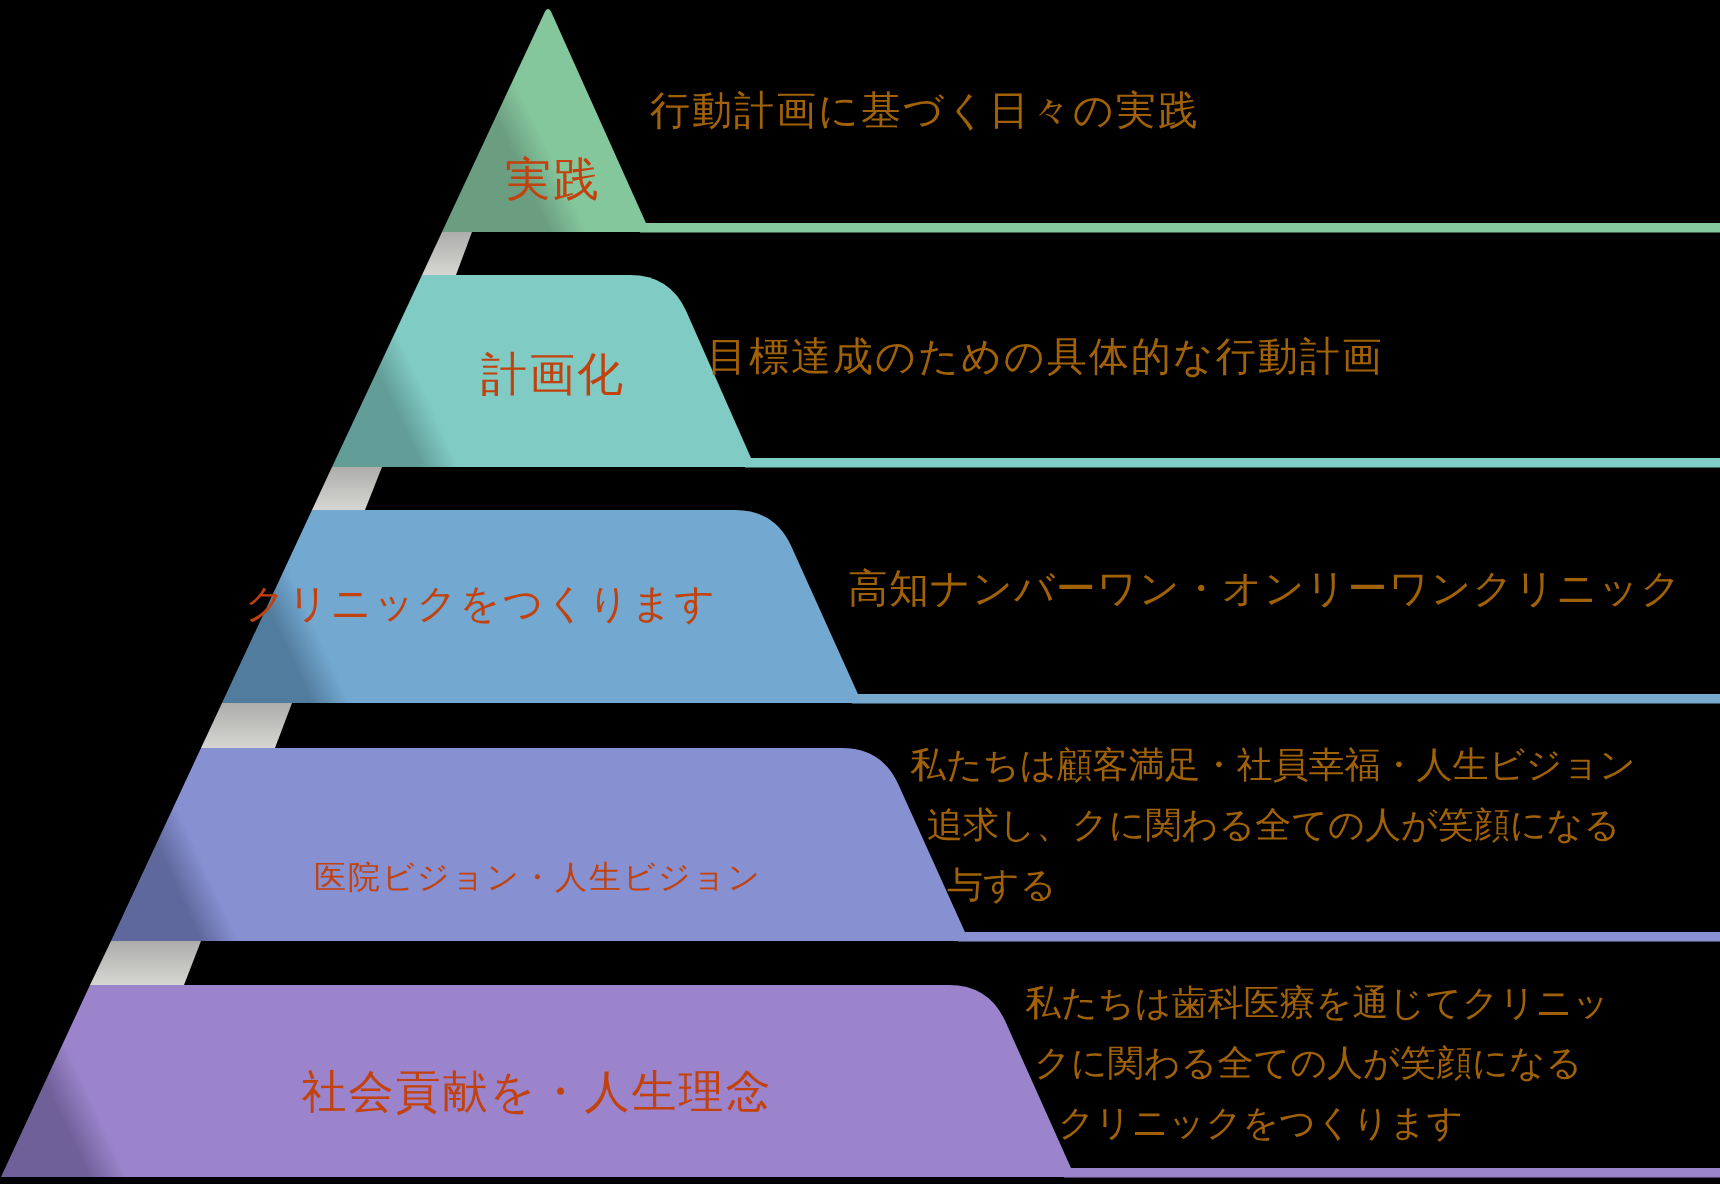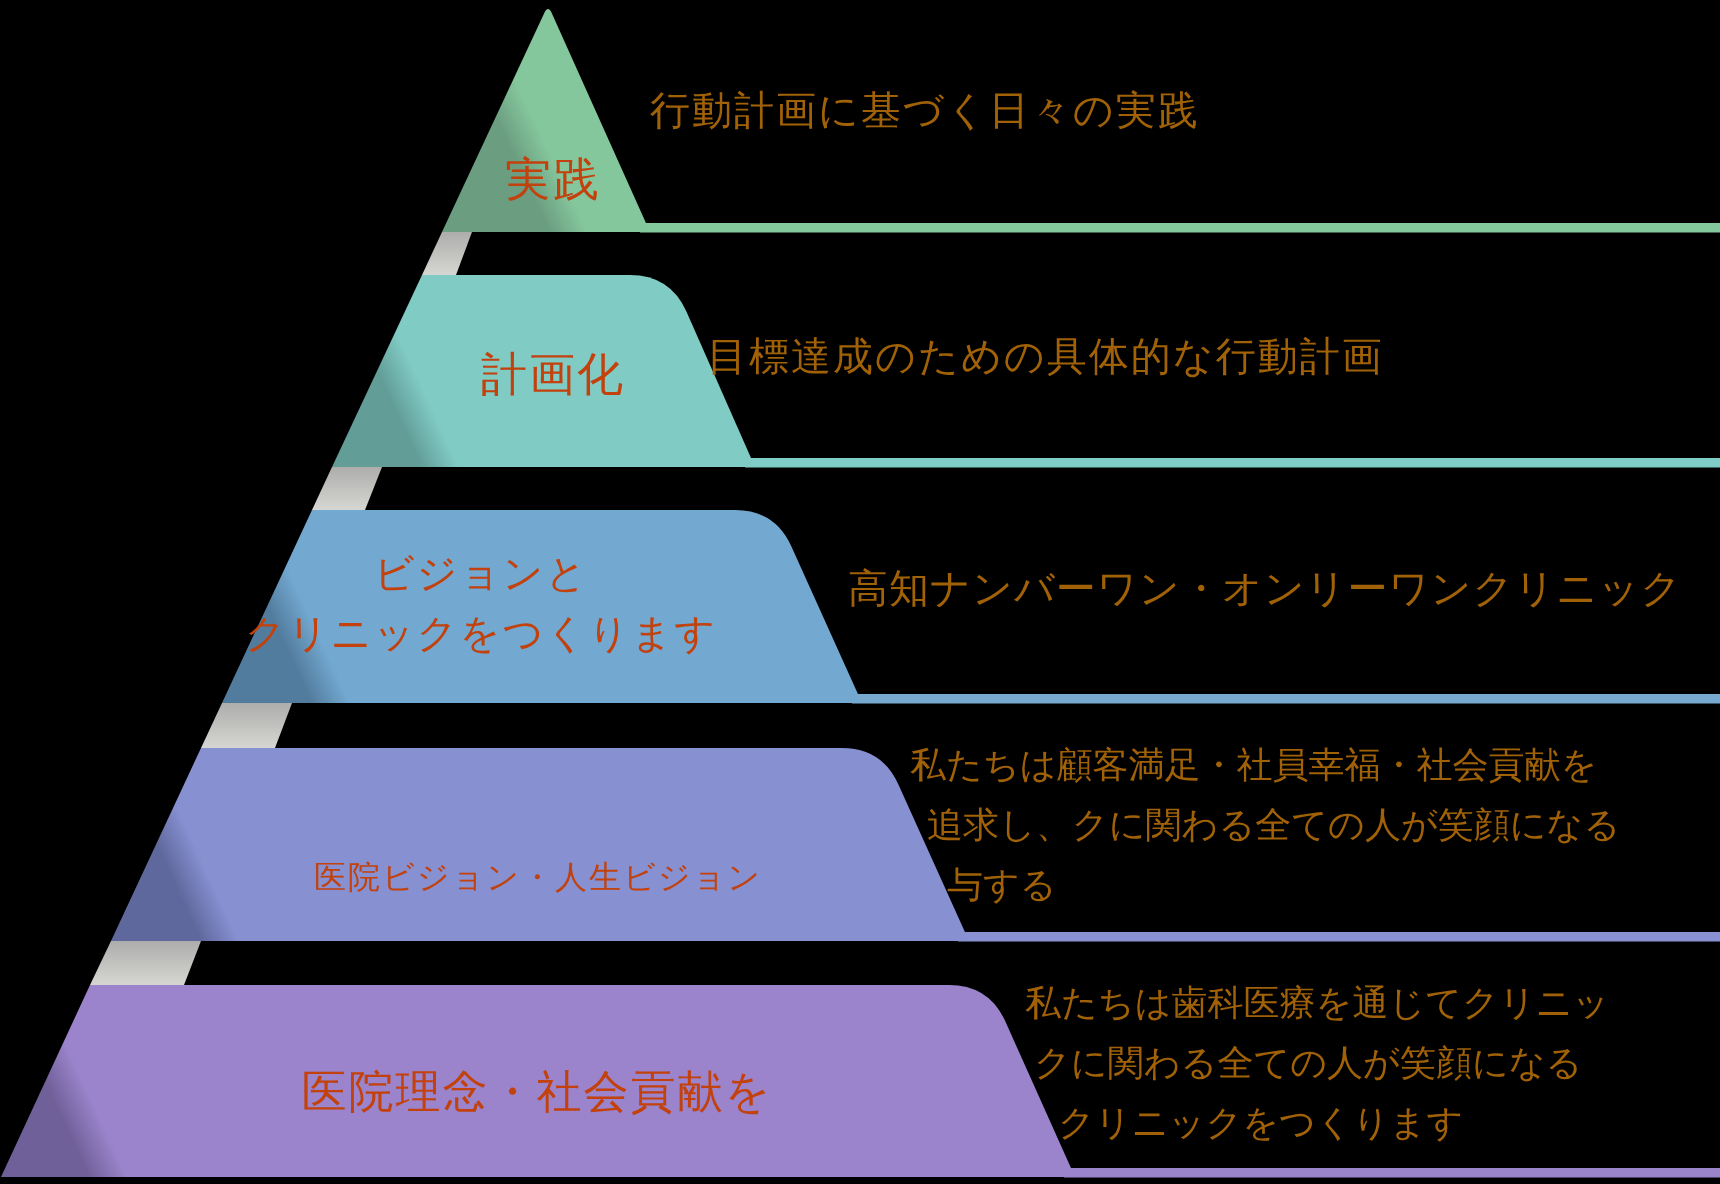--- a/index.html
+++ b/index.html
@@ -72,36 +72,35 @@
     <path d="M 312 510 L 735 510 Q 775 510 791.4 546.5 L 862 703 L 222 703 Z" fill="url(#bev2)"></path>
     <path d="M 201 748 L 842 748 Q 882 748 898.4 784.5 L 969 941 L 111 941 Z" fill="url(#bev3)"></path>
     <path d="M 90 985 L 949 985 Q 989 985 1005.4 1021.5 L 1075 1177 L 1 1177 Z" fill="url(#bev4)"></path>
   </svg>
 
   <div class="lvl-label" style="left:553px;top:180px;font-size:46px;">実践</div>
 
   <div class="lvl-label" style="left:553px;top:375px;font-size:46px;">計画化</div>
 
   <div class="lvl-label" style="left:481px;top:603px;font-size:40px;line-height:60px;">
-    <div>ビジョンと</div>
     <div>クリニックをつくります</div>
   </div>
 
   <div class="lvl-label" style="left:538px;top:878px;font-size:32px;">医院ビジョン・人生ビジョン</div>
 
-  <div class="lvl-label" style="left:537px;top:1092px;font-size:45px;">医院理念・社会貢献を</div>
+  <div class="lvl-label" style="left:537px;top:1092px;font-size:45px;">社会貢献を・人生理念</div>
 
   <div class="lvl-desc desc-single" style="left:650px;top:110px;font-size:40px;letter-spacing:2px;">行動計画に基づく日々の実践</div>
 
   <div class="lvl-desc desc-single" style="left:848px;top:588px;font-size:40px;letter-spacing:1px;">高知ナンバーワン・オンリーワンクリニック</div>
 
   <div class="lvl-desc desc-single" style="left:707px;top:356px;font-size:40px;letter-spacing:2px;">目標達成のための具体的な行動計画</div>
 
   <div class="lvl-desc" style="left:910px;top:735px;font-size:36px;">
-    <div class="desc-line" style="margin-left:0;">私たちは顧客満足・社員幸福・社会貢献を</div>
+    <div class="desc-line" style="margin-left:0;">私たちは顧客満足・社員幸福・人生ビジョン</div>
     <div class="desc-line" style="margin-left:17px;">追求し、クに関わる全ての人が笑顔になる</div>
     <div class="desc-line" style="margin-left:37px;">与する</div>
   </div>
 
   <div class="lvl-desc" style="left:1013px;top:973px;font-size:36px;">
     <div class="desc-line" style="margin-left:12px;">私たちは歯科医療を通じてクリニッ</div>
     <div class="desc-line" style="margin-left:21px;">クに関わる全ての人が笑顔になる</div>
     <div class="desc-line" style="margin-left:45px;">クリニックをつくります</div>
   </div>
 

